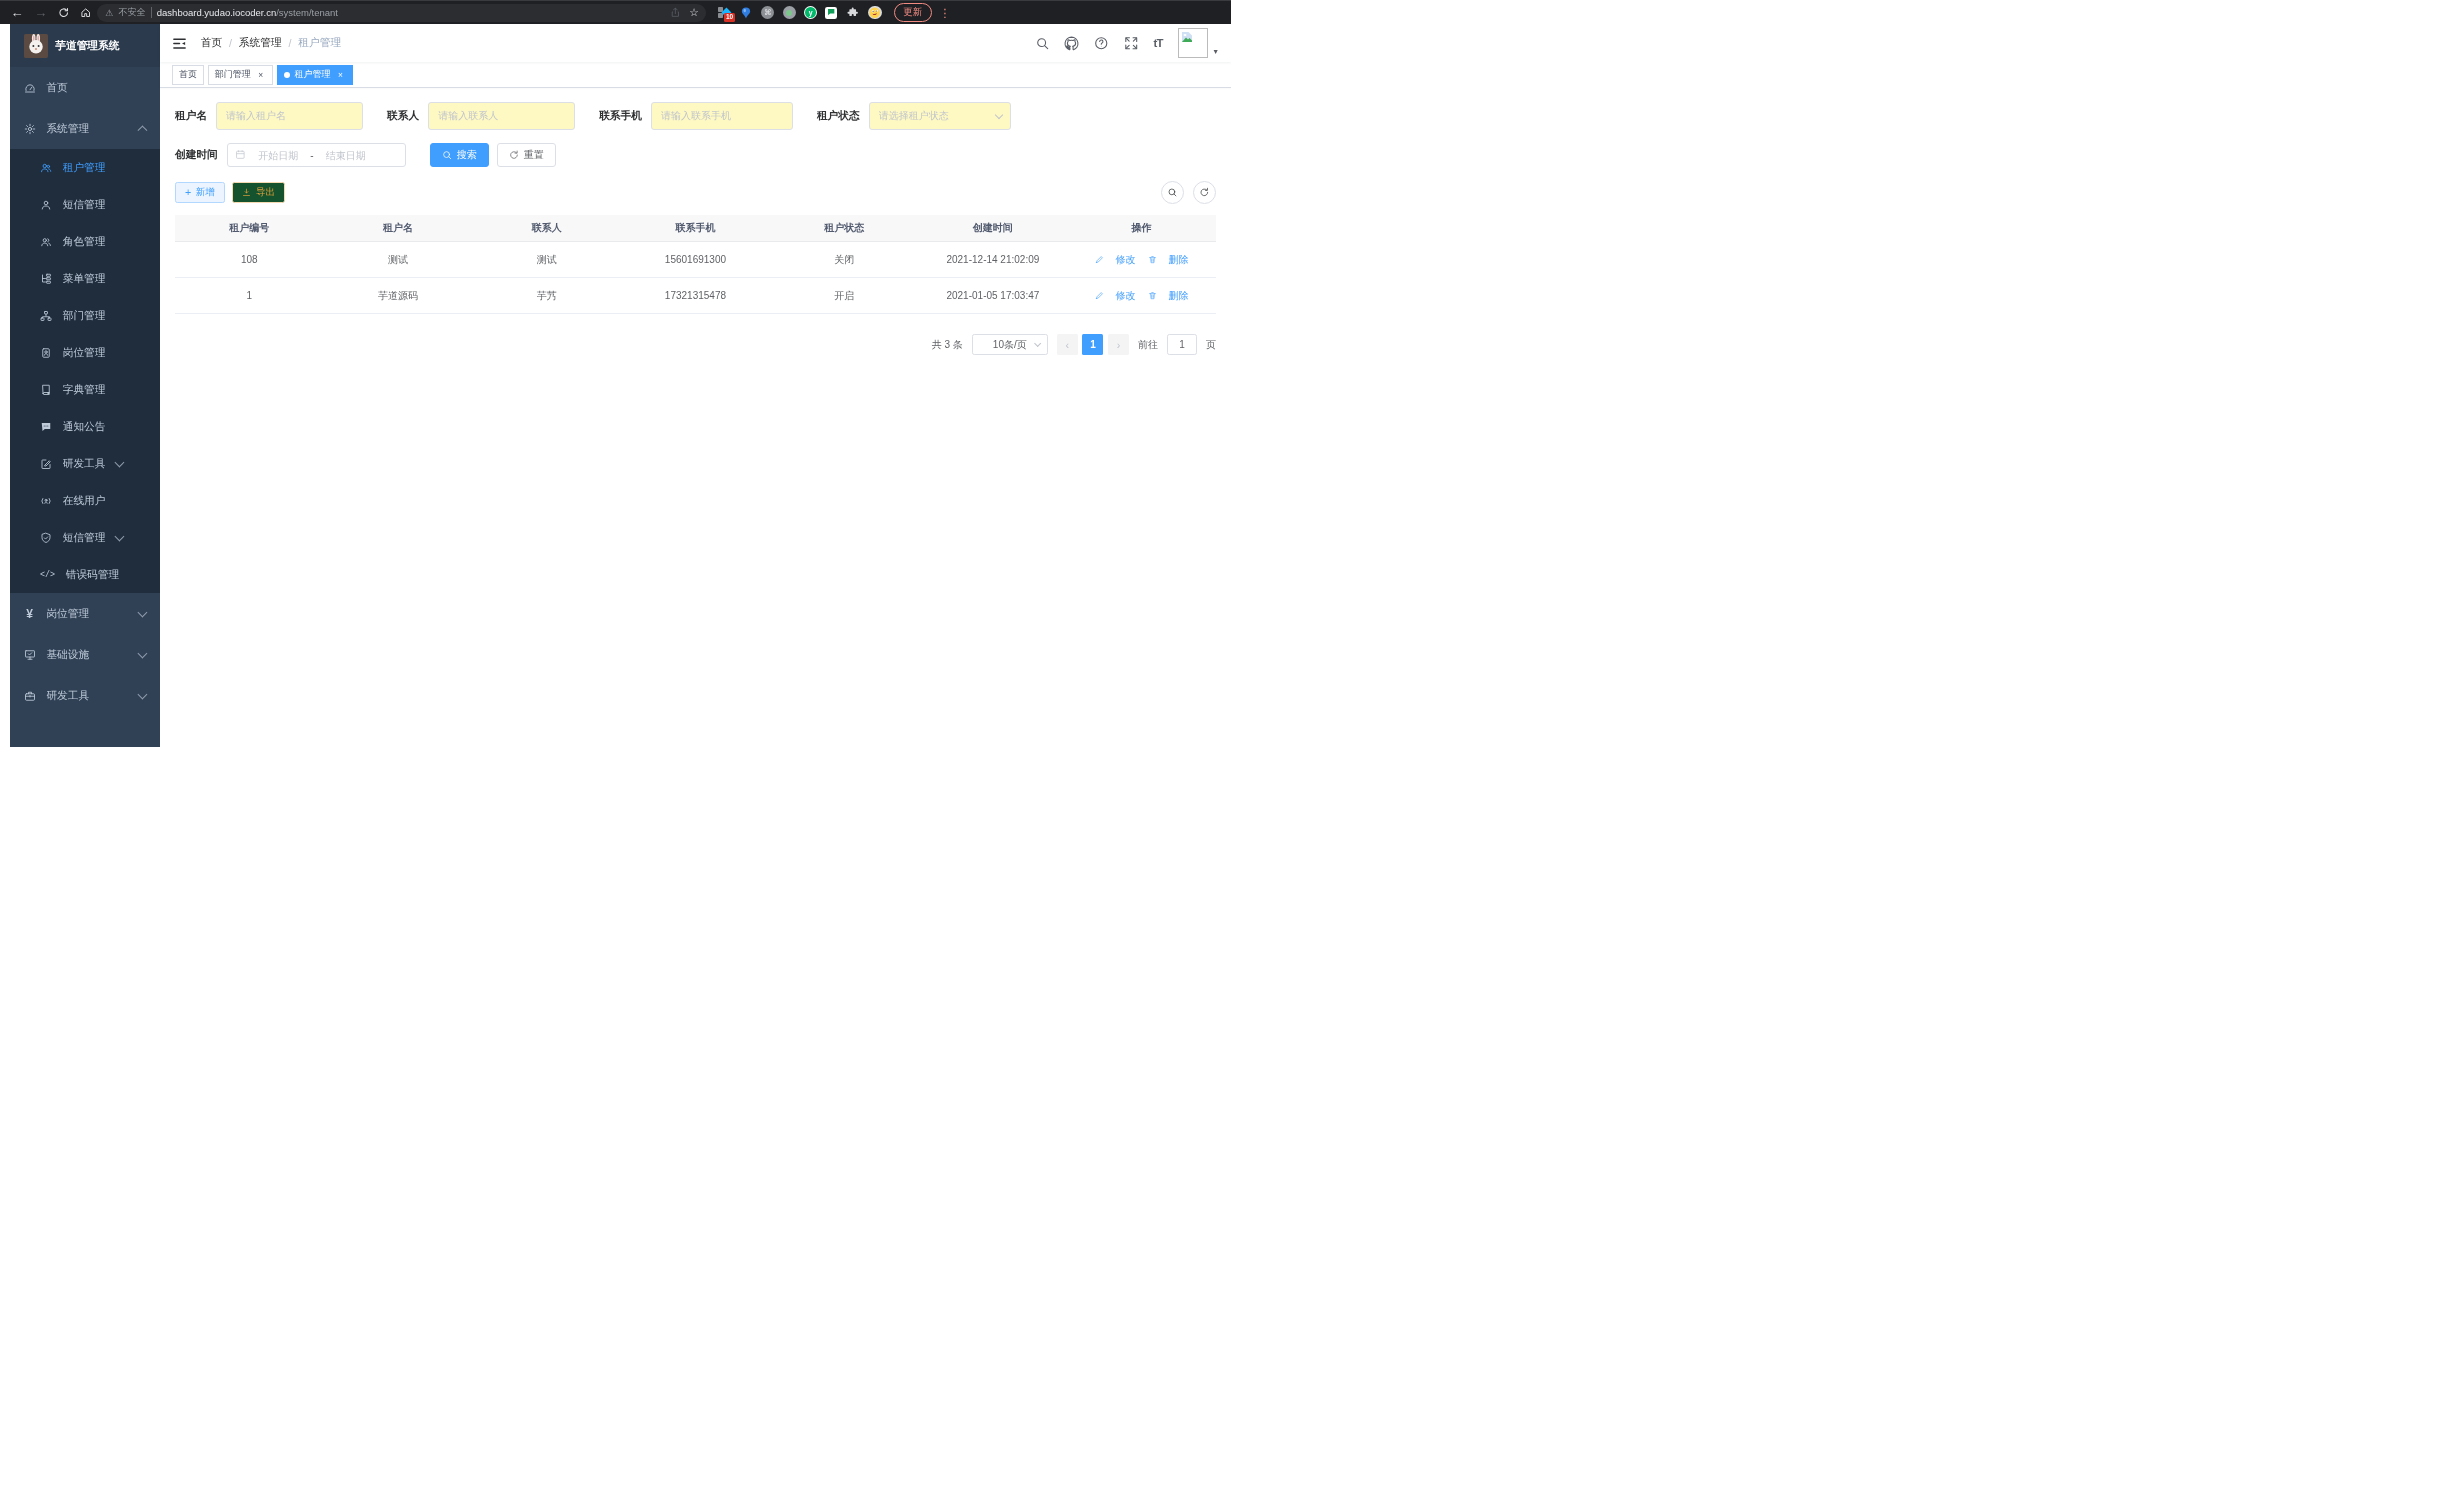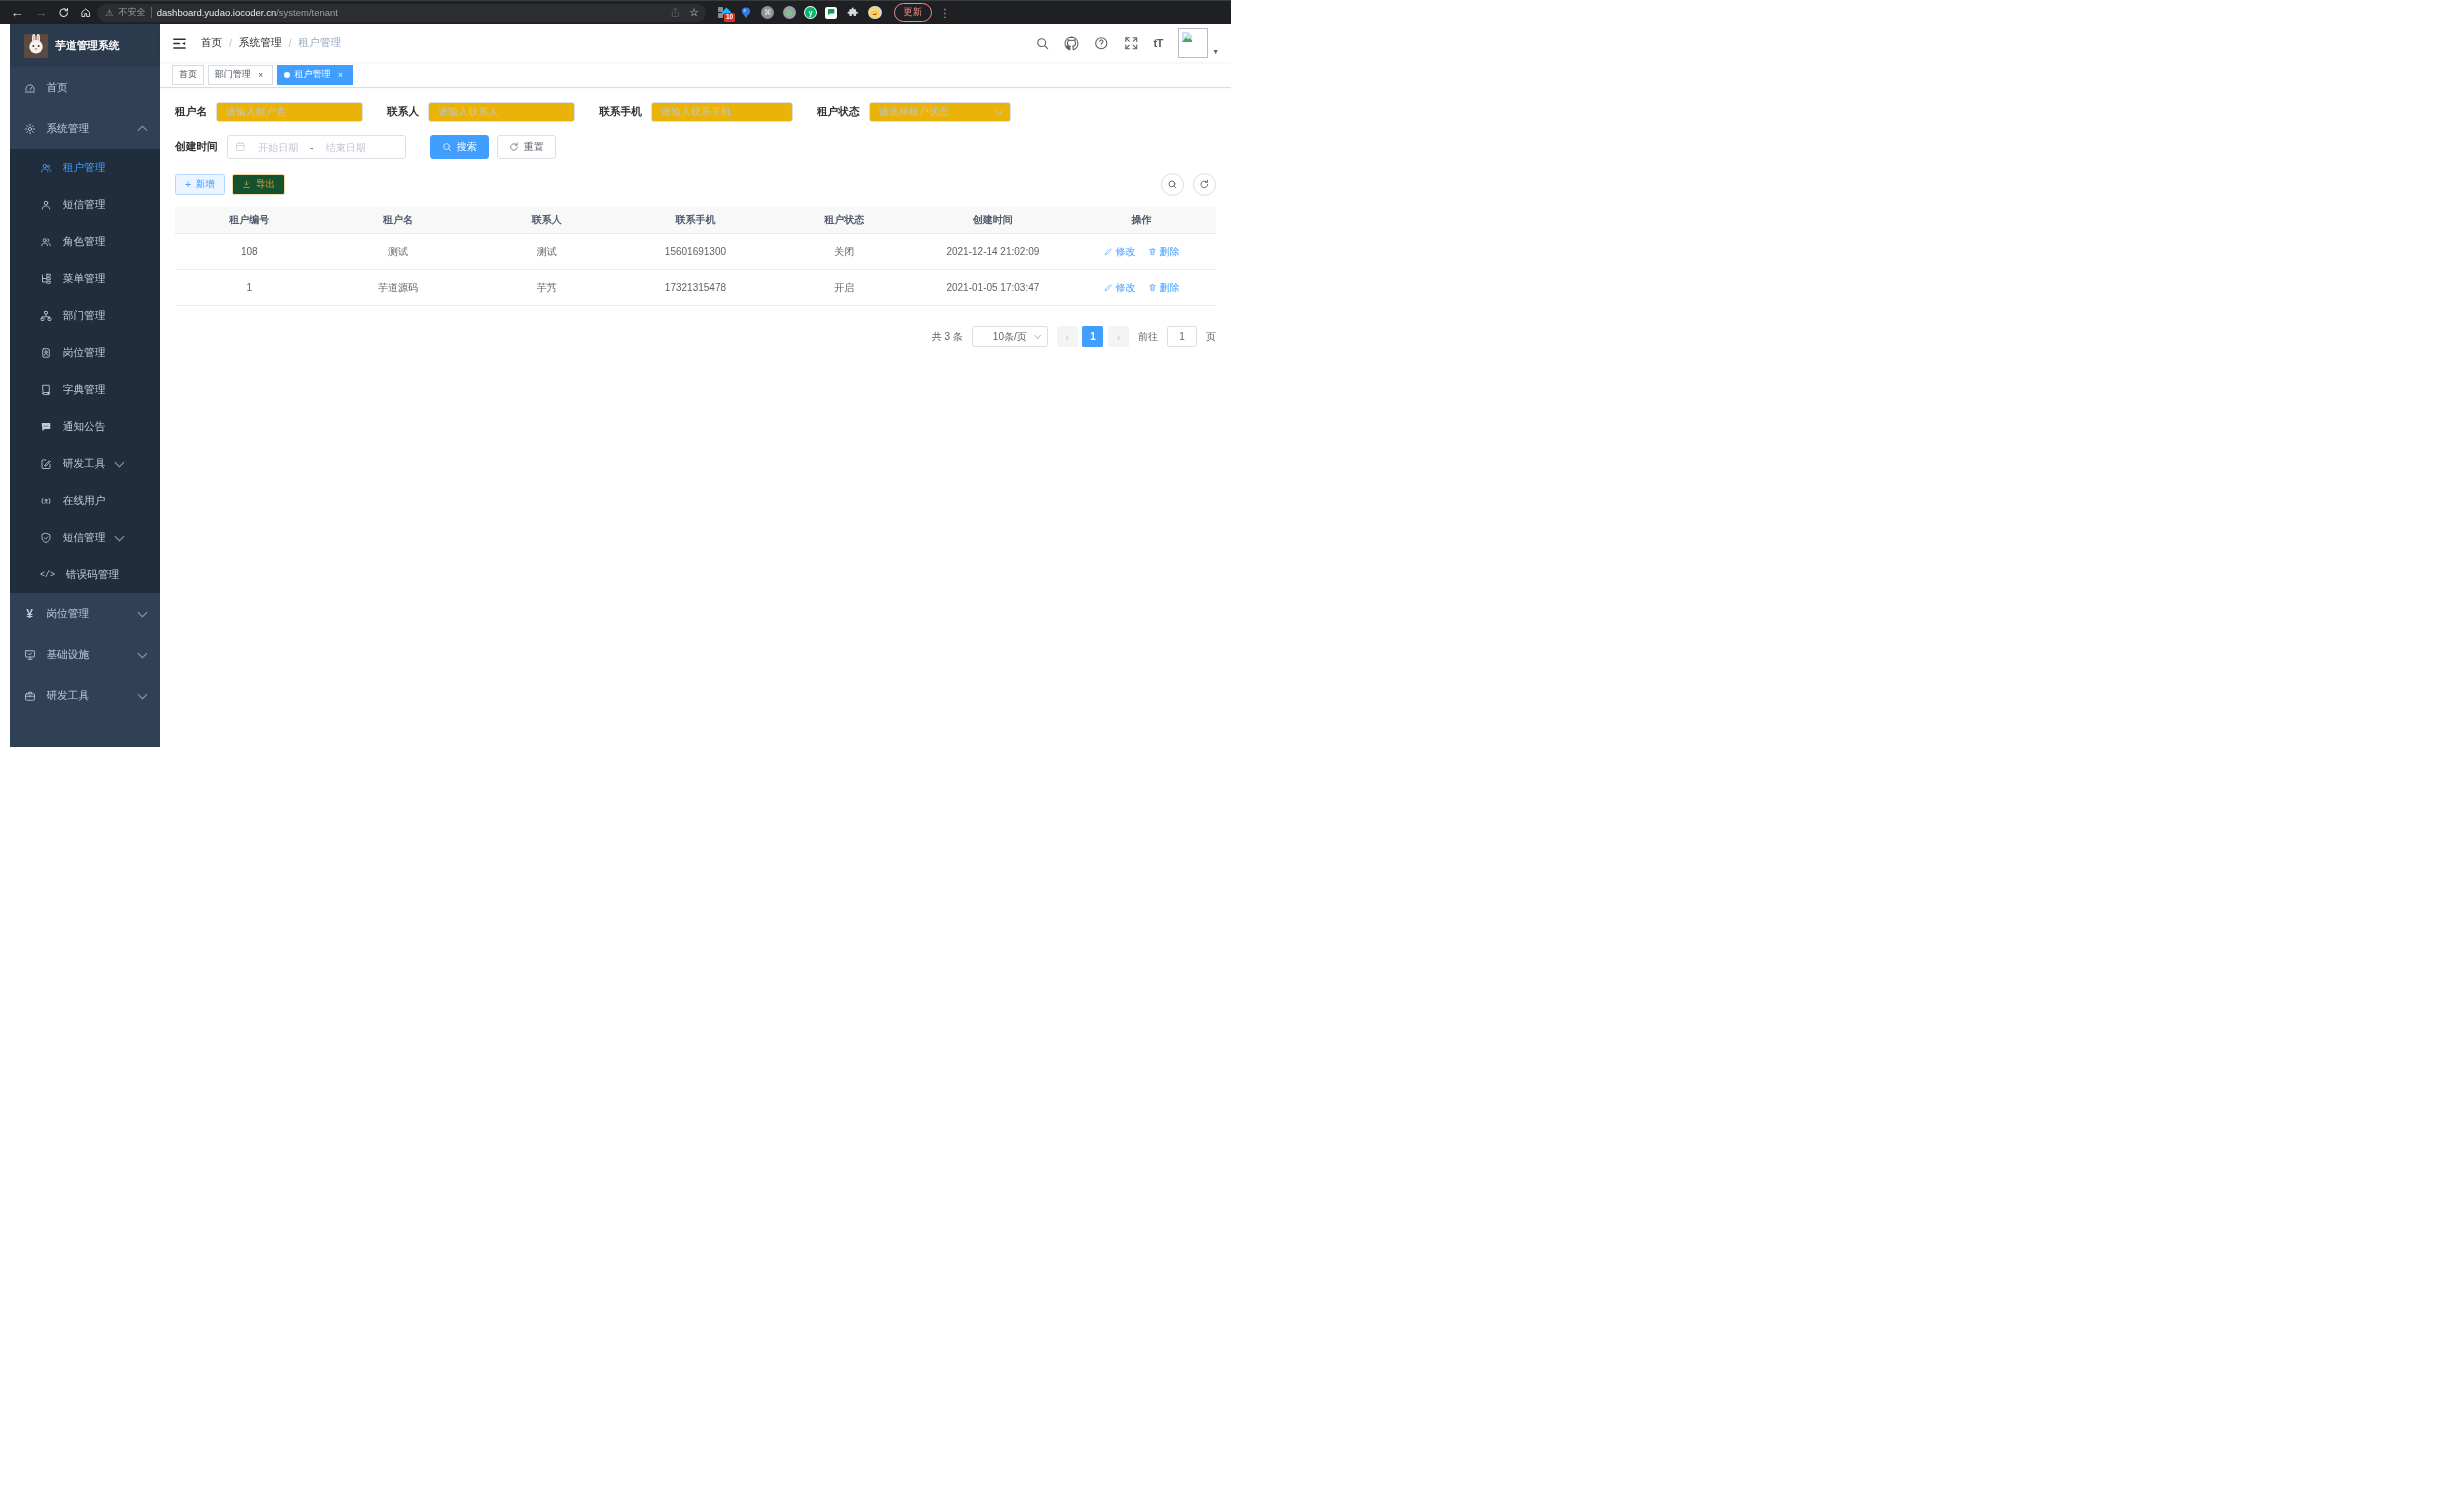--- a/index.html
+++ b/index.html
@@ -85,22 +85,22 @@
   .tag .x { font-size:8.4px; color:#495060; width:10.7px; height:10.7px; display:flex; align-items:center; justify-content:center; border-radius:50%; }
   .tag.active { background:#409eff; border-color:#409eff; color:#fff; }
   .tag.active .x { color:#fff; }
   .tag .dot { width:6px; height:6px; border-radius:50%; background:#fff; }
 
   
   .content { flex:1 1 auto; padding:13.7px 15px; overflow:hidden; }
   .frow { display:flex; align-items:center; margin-bottom:13.7px; font-size:10.7px; }
   .flabel { font-weight:700; color:#303133; margin-right:9px; white-space:nowrap; }
   .fitem { display:flex; align-items:center; margin-right:24px; }
-  .tin { height:20px; border:0.8px solid #dcdfe6; border-radius:3px; padding:0 9px; font-size:10px; color:#606266;
-    font-family:inherit; outline:none; background:#eab308; }
+  .tin { height:28px; border:0.8px solid #dcdfe6; border-radius:3px; padding:0 9px; font-size:10px; color:#606266;
+    font-family:inherit; outline:none; background:#fef9c3; }
   .tin::placeholder { color:#c0c4cc; }
   .selbox { position:relative; display:flex; align-items:center; }
   .selbox .tin { padding-right:20px; }
   .selbox .chevd { position:absolute; right:8.4px; width:6px; height:6px; border-right:1.1px solid #c0c4cc; border-bottom:1.1px solid #c0c4cc; transform:rotate(45deg); margin-top:-2.3px; }
   .dater { width:179px; height:24px; border:0.8px solid #dcdfe6; border-radius:3px; display:flex; align-items:center; padding:0 7.6px; gap:4.6px; }
   .dater input { border:none; outline:none; width:55px; font-size:10px; color:#606266; text-align:center; font-family:inherit; }
   .dater input::placeholder { color:#c0c4cc; }
   .dater .dsep { color:#606266; font-size:10px; }
   .dcal svg { stroke:#c0c4cc; fill:none; stroke-width:1.6; }
   .btn { height:24px; border-radius:3px; font-size:10px; display:inline-flex; align-items:center; gap:4.6px;
@@ -117,21 +117,21 @@
   .plusg { font-size:10.7px; line-height:1; }
   .tool-right { margin-left:auto; display:flex; gap:9px; }
   .cirbtn { width:23px; height:23px; border:0.8px solid #dcdfe6; border-radius:50%; background:#fff; display:flex;
     align-items:center; justify-content:center; cursor:pointer; }
   .cirbtn svg { stroke:#303133; fill:none; stroke-width:1.6; stroke-linecap:round; }
 
   table { width:100%; border-collapse:collapse; table-layout:fixed; }
   th { background:#f8f8f9; color:#515a6e; font-size:10px; font-weight:700; height:27px; text-align:center;
     border-bottom:0.8px solid #e8eaec; }
   td { height:36px; text-align:center; font-size:10px; color:#606266; border-bottom:0.8px solid #ebeef5; }
-  .op { color:#409eff; display:inline-flex; align-items:center; gap:3px; cursor:pointer; font-size:10px; }
+  .op { color:#409eff; display:inline-flex; align-items:center; gap:12px; cursor:pointer; font-size:10px; }
   .op svg { stroke:#409eff; fill:none; stroke-width:1.6; stroke-linecap:round; stroke-linejoin:round; }
   .ops { display:flex; justify-content:center; gap:12px; }
 
   .pager { display:flex; align-items:center; justify-content:flex-end; margin-top:20px; gap:9px; font-size:10px; color:#606266; }
   .psel { position:relative; width:76px; height:21px; border:0.8px solid #dcdfe6; border-radius:2.3px; display:flex;
     align-items:center; justify-content:center; color:#606266; cursor:pointer; }
   .psel .chevd { position:absolute; right:6.9px; width:5.3px; height:5.3px; border-right:1px solid #c0c4cc; border-bottom:1px solid #c0c4cc; transform:rotate(45deg); margin-top:-2.3px; }
   .pbtn { width:21px; height:21px; background:#f4f4f5; border:none; border-radius:1.5px; color:#c0c4cc; font-size:10.7px;
     display:flex; align-items:center; justify-content:center; cursor:pointer; }
   .pnum { width:21px; height:21px; background:#409eff; color:#fff; border-radius:1.5px; font-size:10px; font-weight:700;

